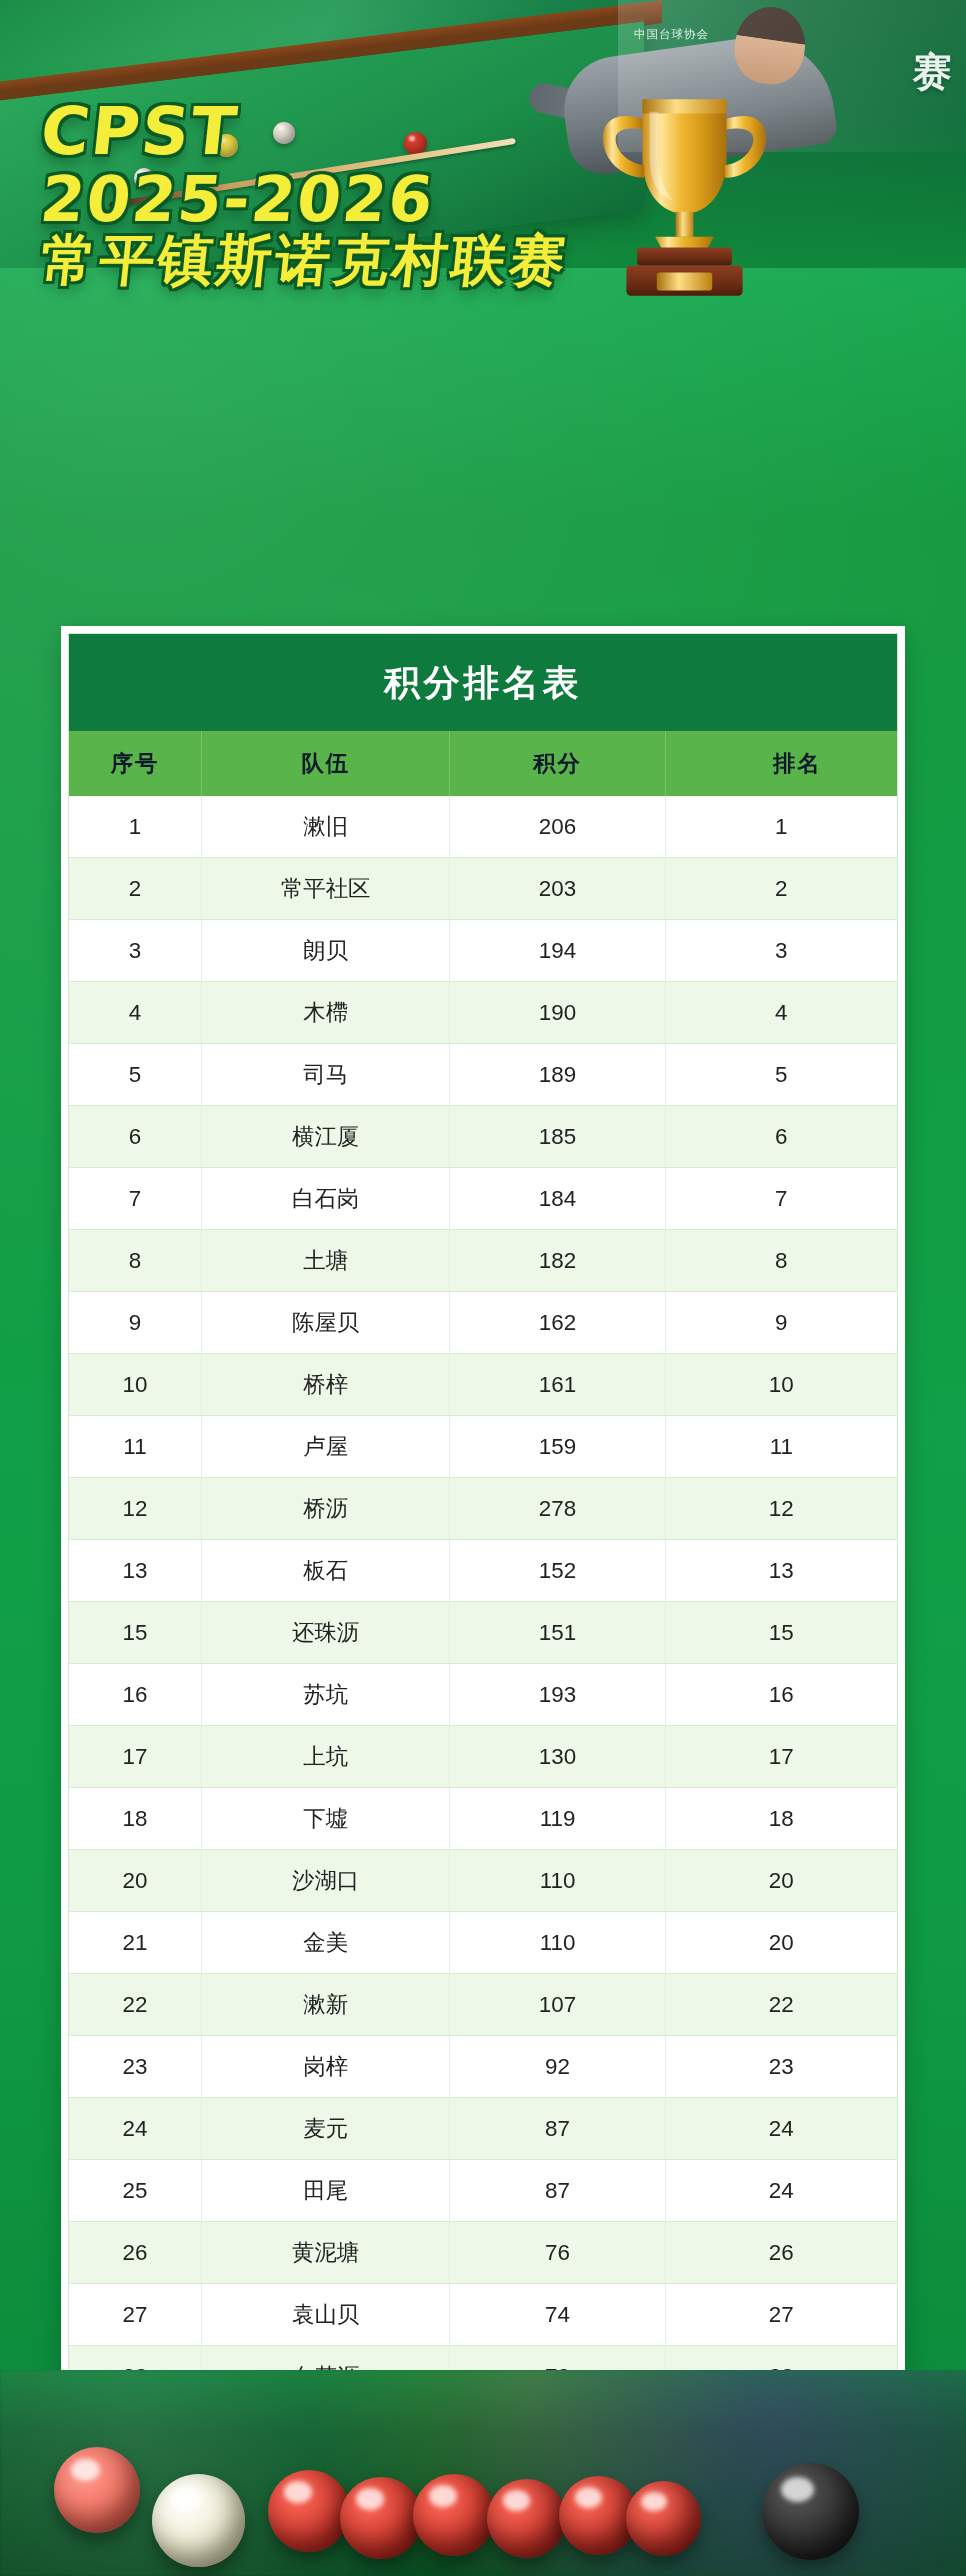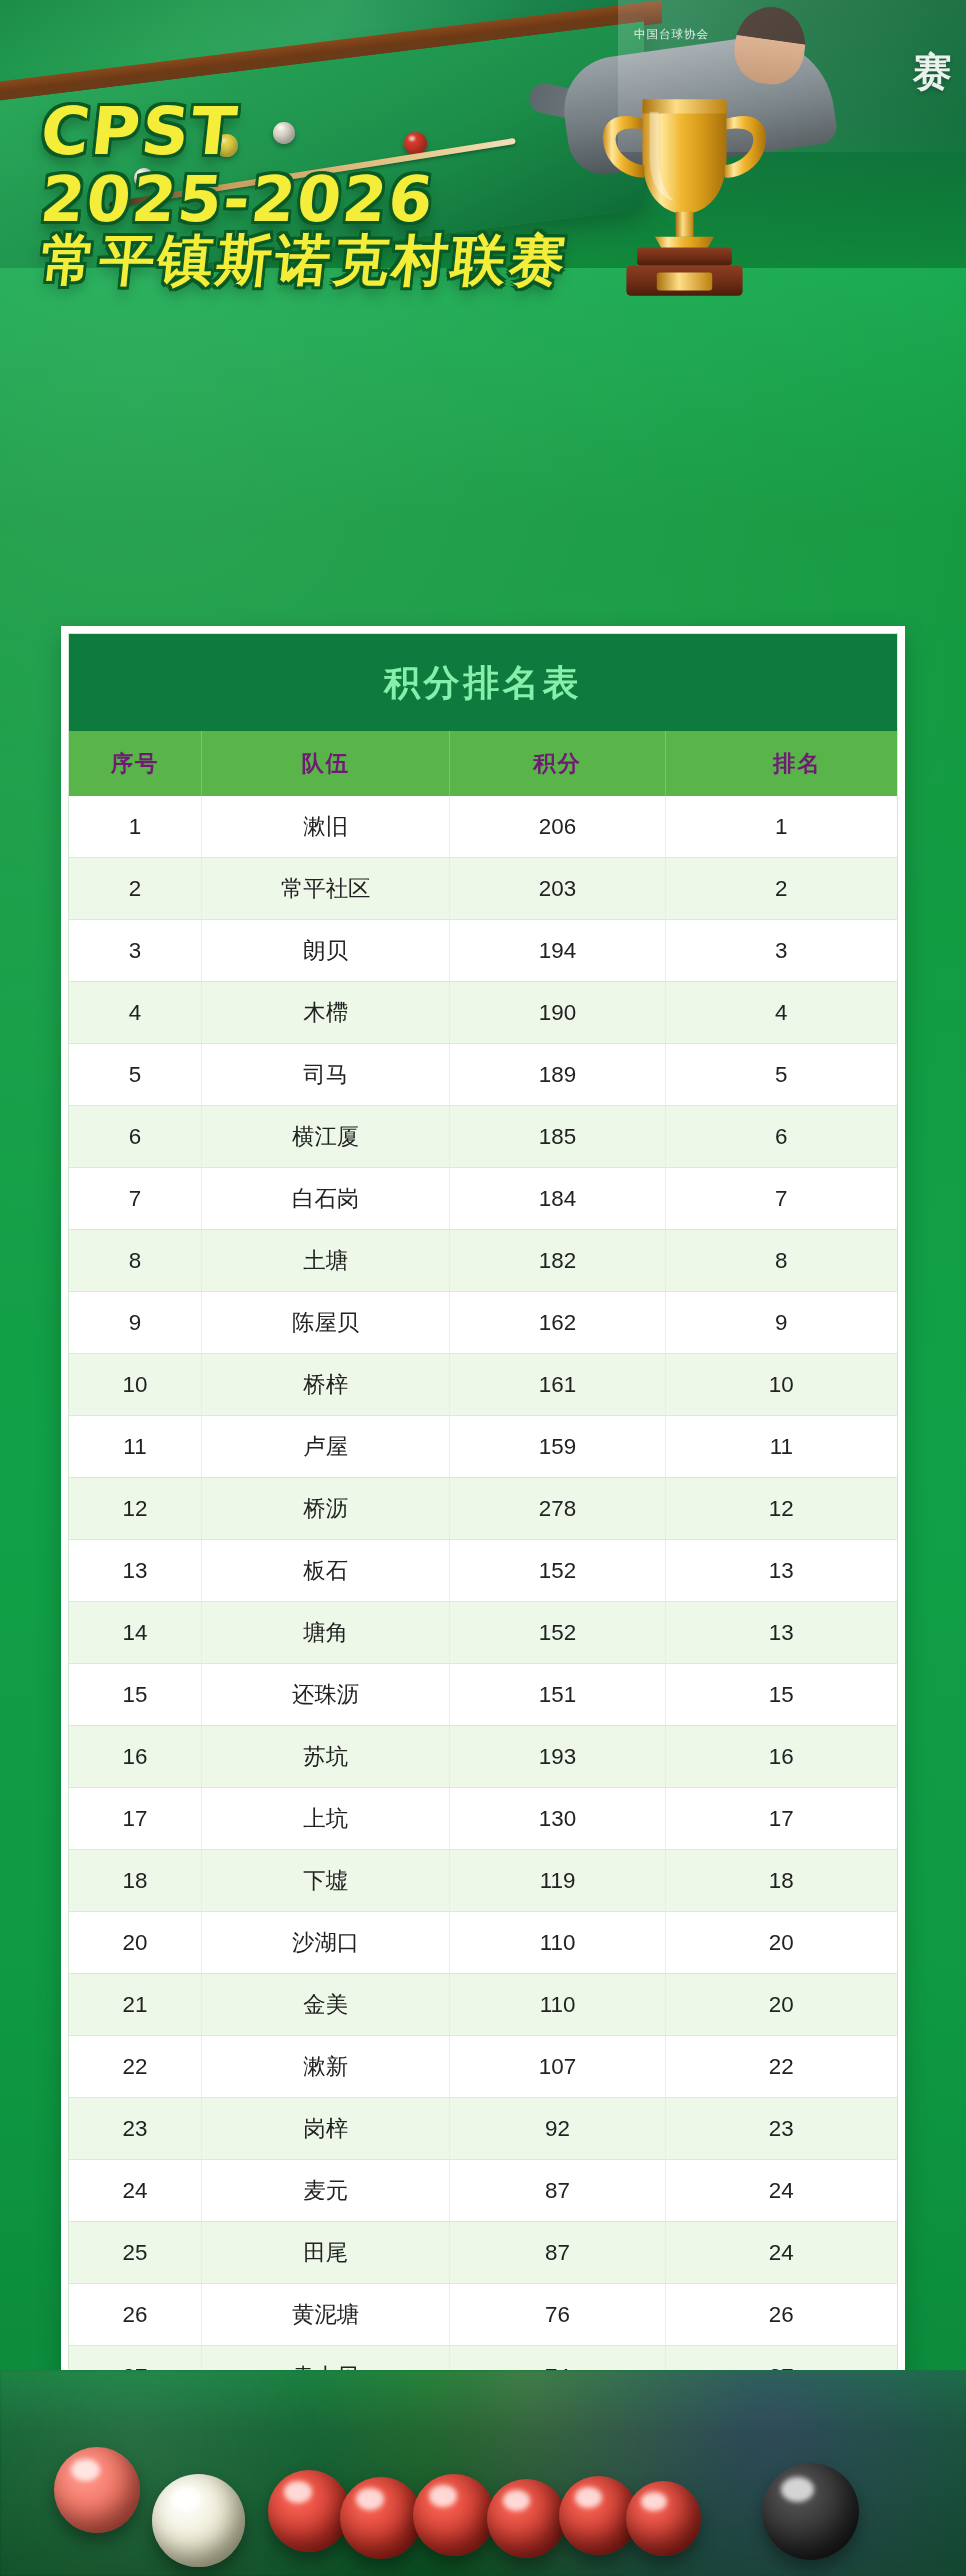--- a/index.html
+++ b/index.html
@@ -173,35 +173,35 @@
     border: 7.2px solid #ffffff;
     box-shadow: 0 9px 23px rgba(0,0,0,0.22);
     box-sizing: border-box;
   }
   .card-inner {
     border: 1.8px solid #cfe8cf;
     padding: 0;
   }
   .card-title {
     background: #0f7a3d;
-    color: #86efac;
+    color: #ffffff;
     font-size: 36px;
     font-weight: bold;
     text-align: center;
     padding: 25px 0 23px;
     letter-spacing: 3.6px;
   }
   table {
     width: 100%;
     border-collapse: collapse;
     table-layout: fixed;
   }
   thead th {
     background: #59b44a;
-    color: #701a75;
+    color: #0f172a;
     font-size: 22.4px;
     font-weight: bold;
     padding: 17px 0;
     border-right: 0.9px solid #7cc46b;
     letter-spacing: 1.8px;
   }
   thead th:last-child { border-right: none; padding-left: 32px; }
   tbody td {
     text-align: center;
     font-size: 22.4px;
@@ -416,26 +416,20 @@
             <td>278</td>
             <td>12</td>
           </tr>
         <tr>
             <td>13</td>
             <td>板石</td>
             <td>152</td>
             <td>13</td>
           </tr>
         <tr>
-            <td>14</td>
-            <td>塘角</td>
-            <td>152</td>
-            <td>13</td>
-          </tr>
-        <tr>
             <td>15</td>
             <td>还珠沥</td>
             <td>151</td>
             <td>15</td>
           </tr>
         <tr>
             <td>16</td>
             <td>苏坑</td>
             <td>193</td>
             <td>16</td>

